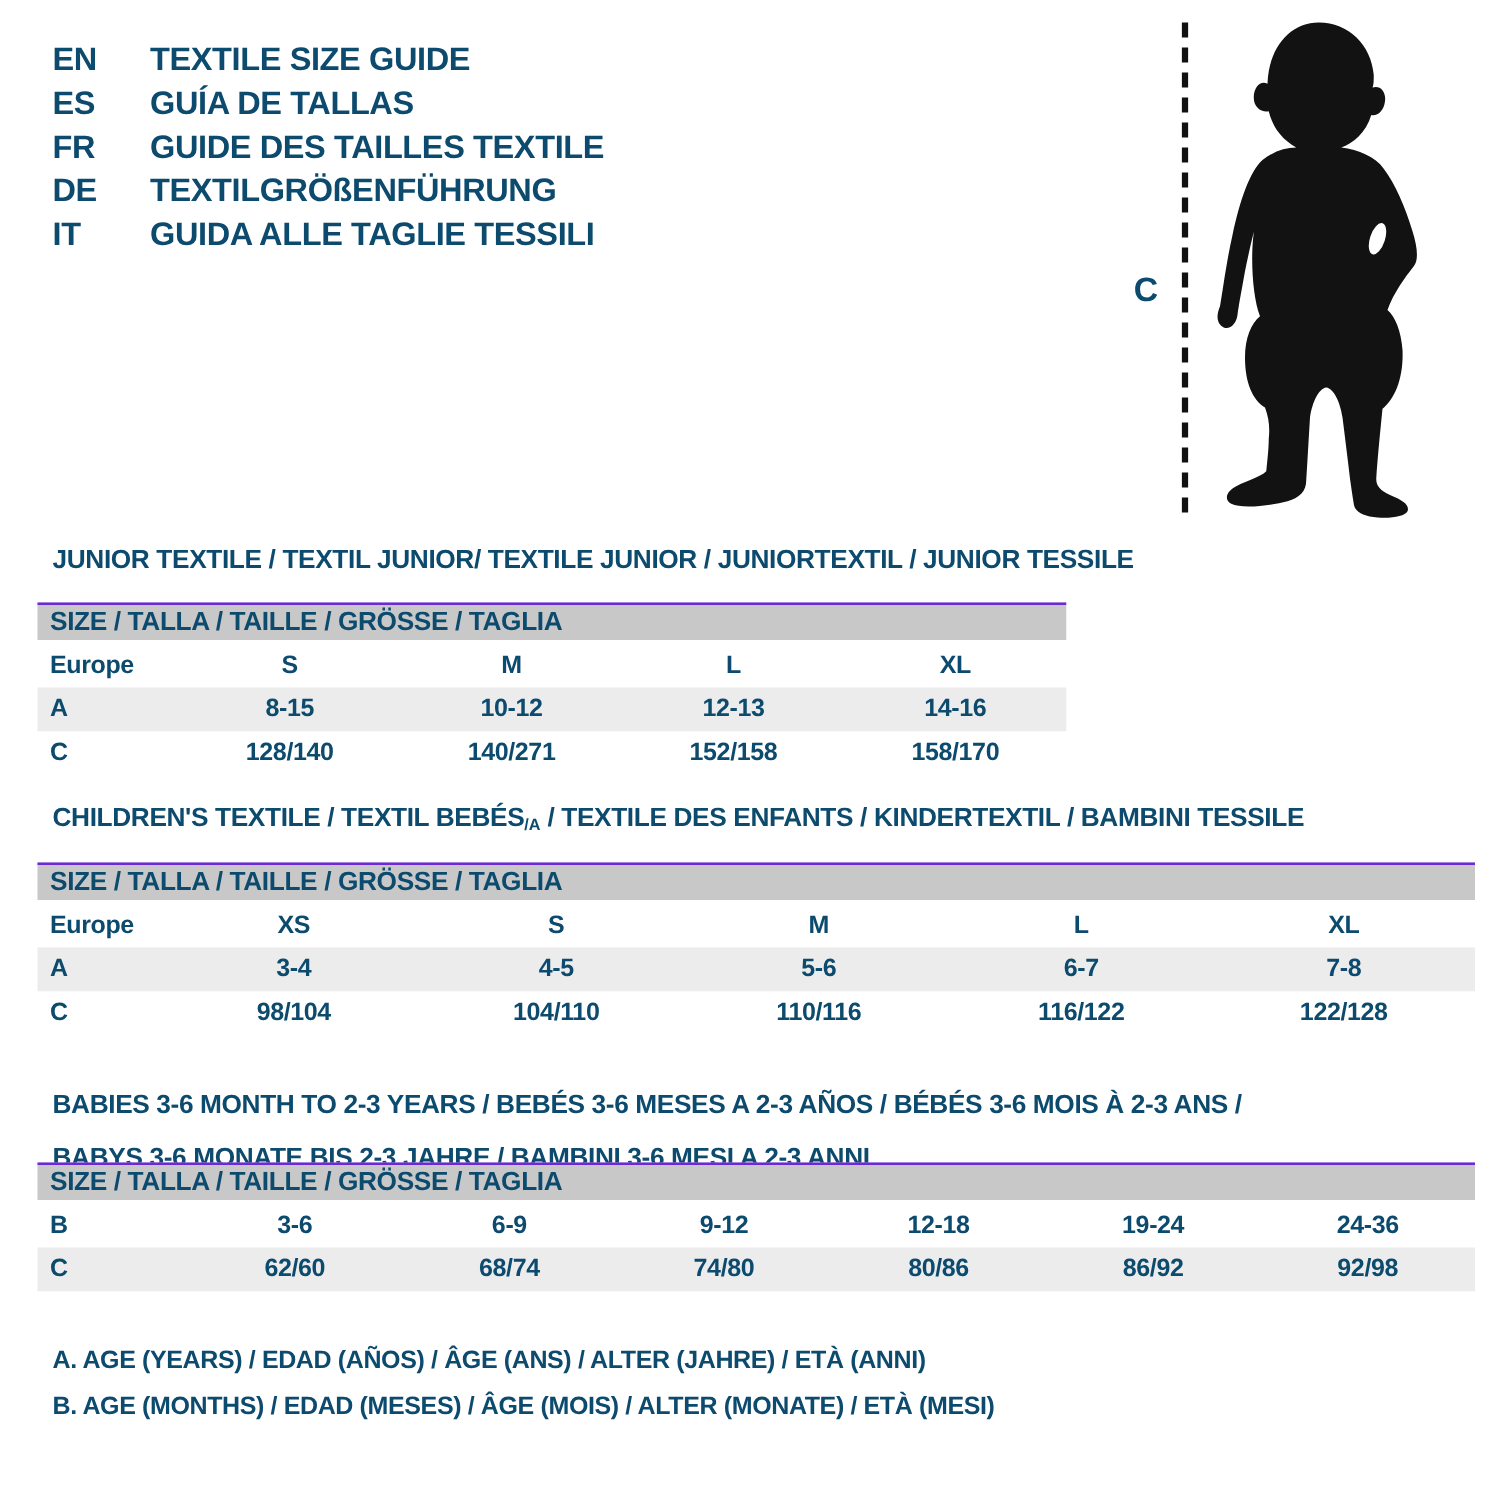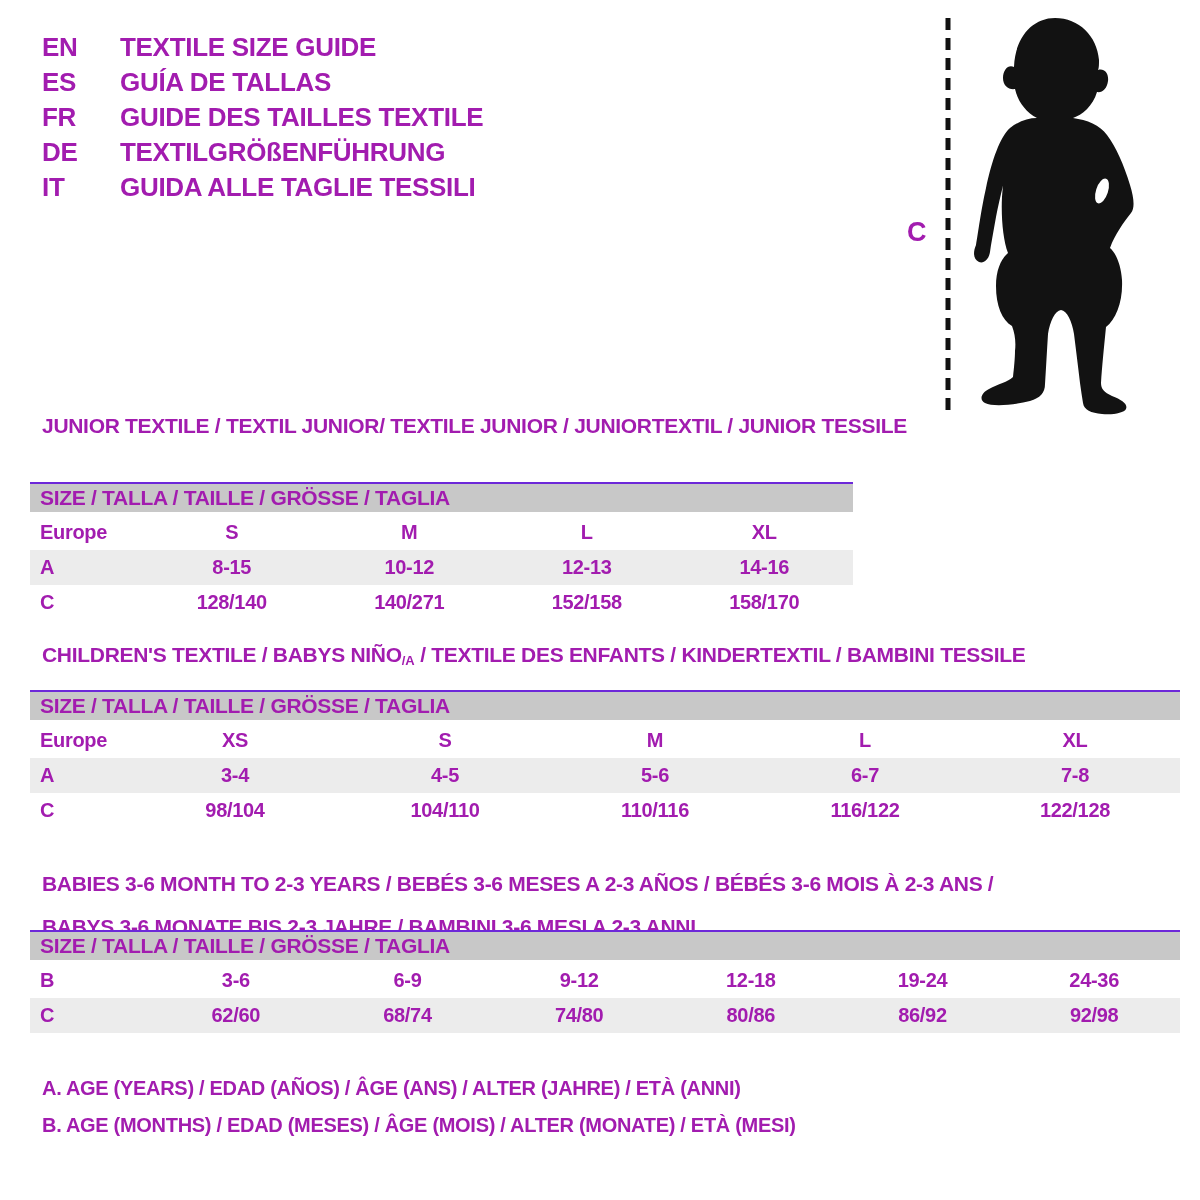--- a/index.html
+++ b/index.html
@@ -1,31 +1,31 @@
 <!DOCTYPE html>
 <html><head>
 <meta charset="utf-8">
 <style>
   html,body{margin:0;padding:0;background:#ffffff;}
   #page{
     position:relative;width:1200px;height:1184px;background:#ffffff;overflow:hidden;
-    font-family:"Liberation Sans",sans-serif;color:#a21caf;font-weight:700;
+    font-family:"Liberation Sans",sans-serif;color:#0c4a6e;font-weight:700;
     letter-spacing:-0.3px;
   }
   
   .langs{position:absolute;left:42px;top:30px;}
   .lang-row{display:flex;height:35px;align-items:center;font-size:26px;}
   .lang-code{width:78px;}
   
   .dash-svg{position:absolute;left:942px;top:14px;}
   .c-label{position:absolute;left:907px;top:217px;font-size:27px;}
   .toddler-svg{position:absolute;left:963px;top:12px;}
   
   .sec-title{position:absolute;left:42px;font-size:21px;white-space:nowrap;}
-  .title-1{top:414px;}
+  .title-1{top:436px;}
   .title-2{top:643px;}
   .title-3{top:862px;line-height:43px;}
   .subsc{font-size:13px;vertical-align:-3px;letter-spacing:0;}
   
   .size-table{position:absolute;left:30px;}
   .t1{top:482px;width:823px;}
   .t2{top:690px;width:1150px;}
   .t3{top:930px;width:1150px;}
   .bar{
     height:28px;background:#c8c8c8;border-top:2px solid #6d28d9;
@@ -147,21 +147,21 @@
     <div class="row">
       <span class="lbl">C</span>
       <span class="cell">128/140</span>
       <span class="cell">140/271</span>
       <span class="cell">152/158</span>
       <span class="cell">158/170</span>
     </div>
   </div>
 
   <div class="sec-title title-2">
-    <span>CHILDREN'S TEXTILE / BABYS NIÑO</span><span class="subsc">/A</span><span> / TEXTILE DES ENFANTS / KINDERTEXTIL / BAMBINI TESSILE</span>
+    <span>CHILDREN'S TEXTILE / TEXTIL BEBÉS</span><span class="subsc">/A</span><span> / TEXTILE DES ENFANTS / KINDERTEXTIL / BAMBINI TESSILE</span>
   </div>
   <div class="size-table t2">
     <div class="bar">
       <span>SIZE / TALLA / TAILLE / GRÖSSE / TAGLIA</span>
     </div>
     <div class="row">
       <span class="lbl">Europe</span>
       <span class="cell">XS</span>
       <span class="cell">S</span>
       <span class="cell">M</span>

